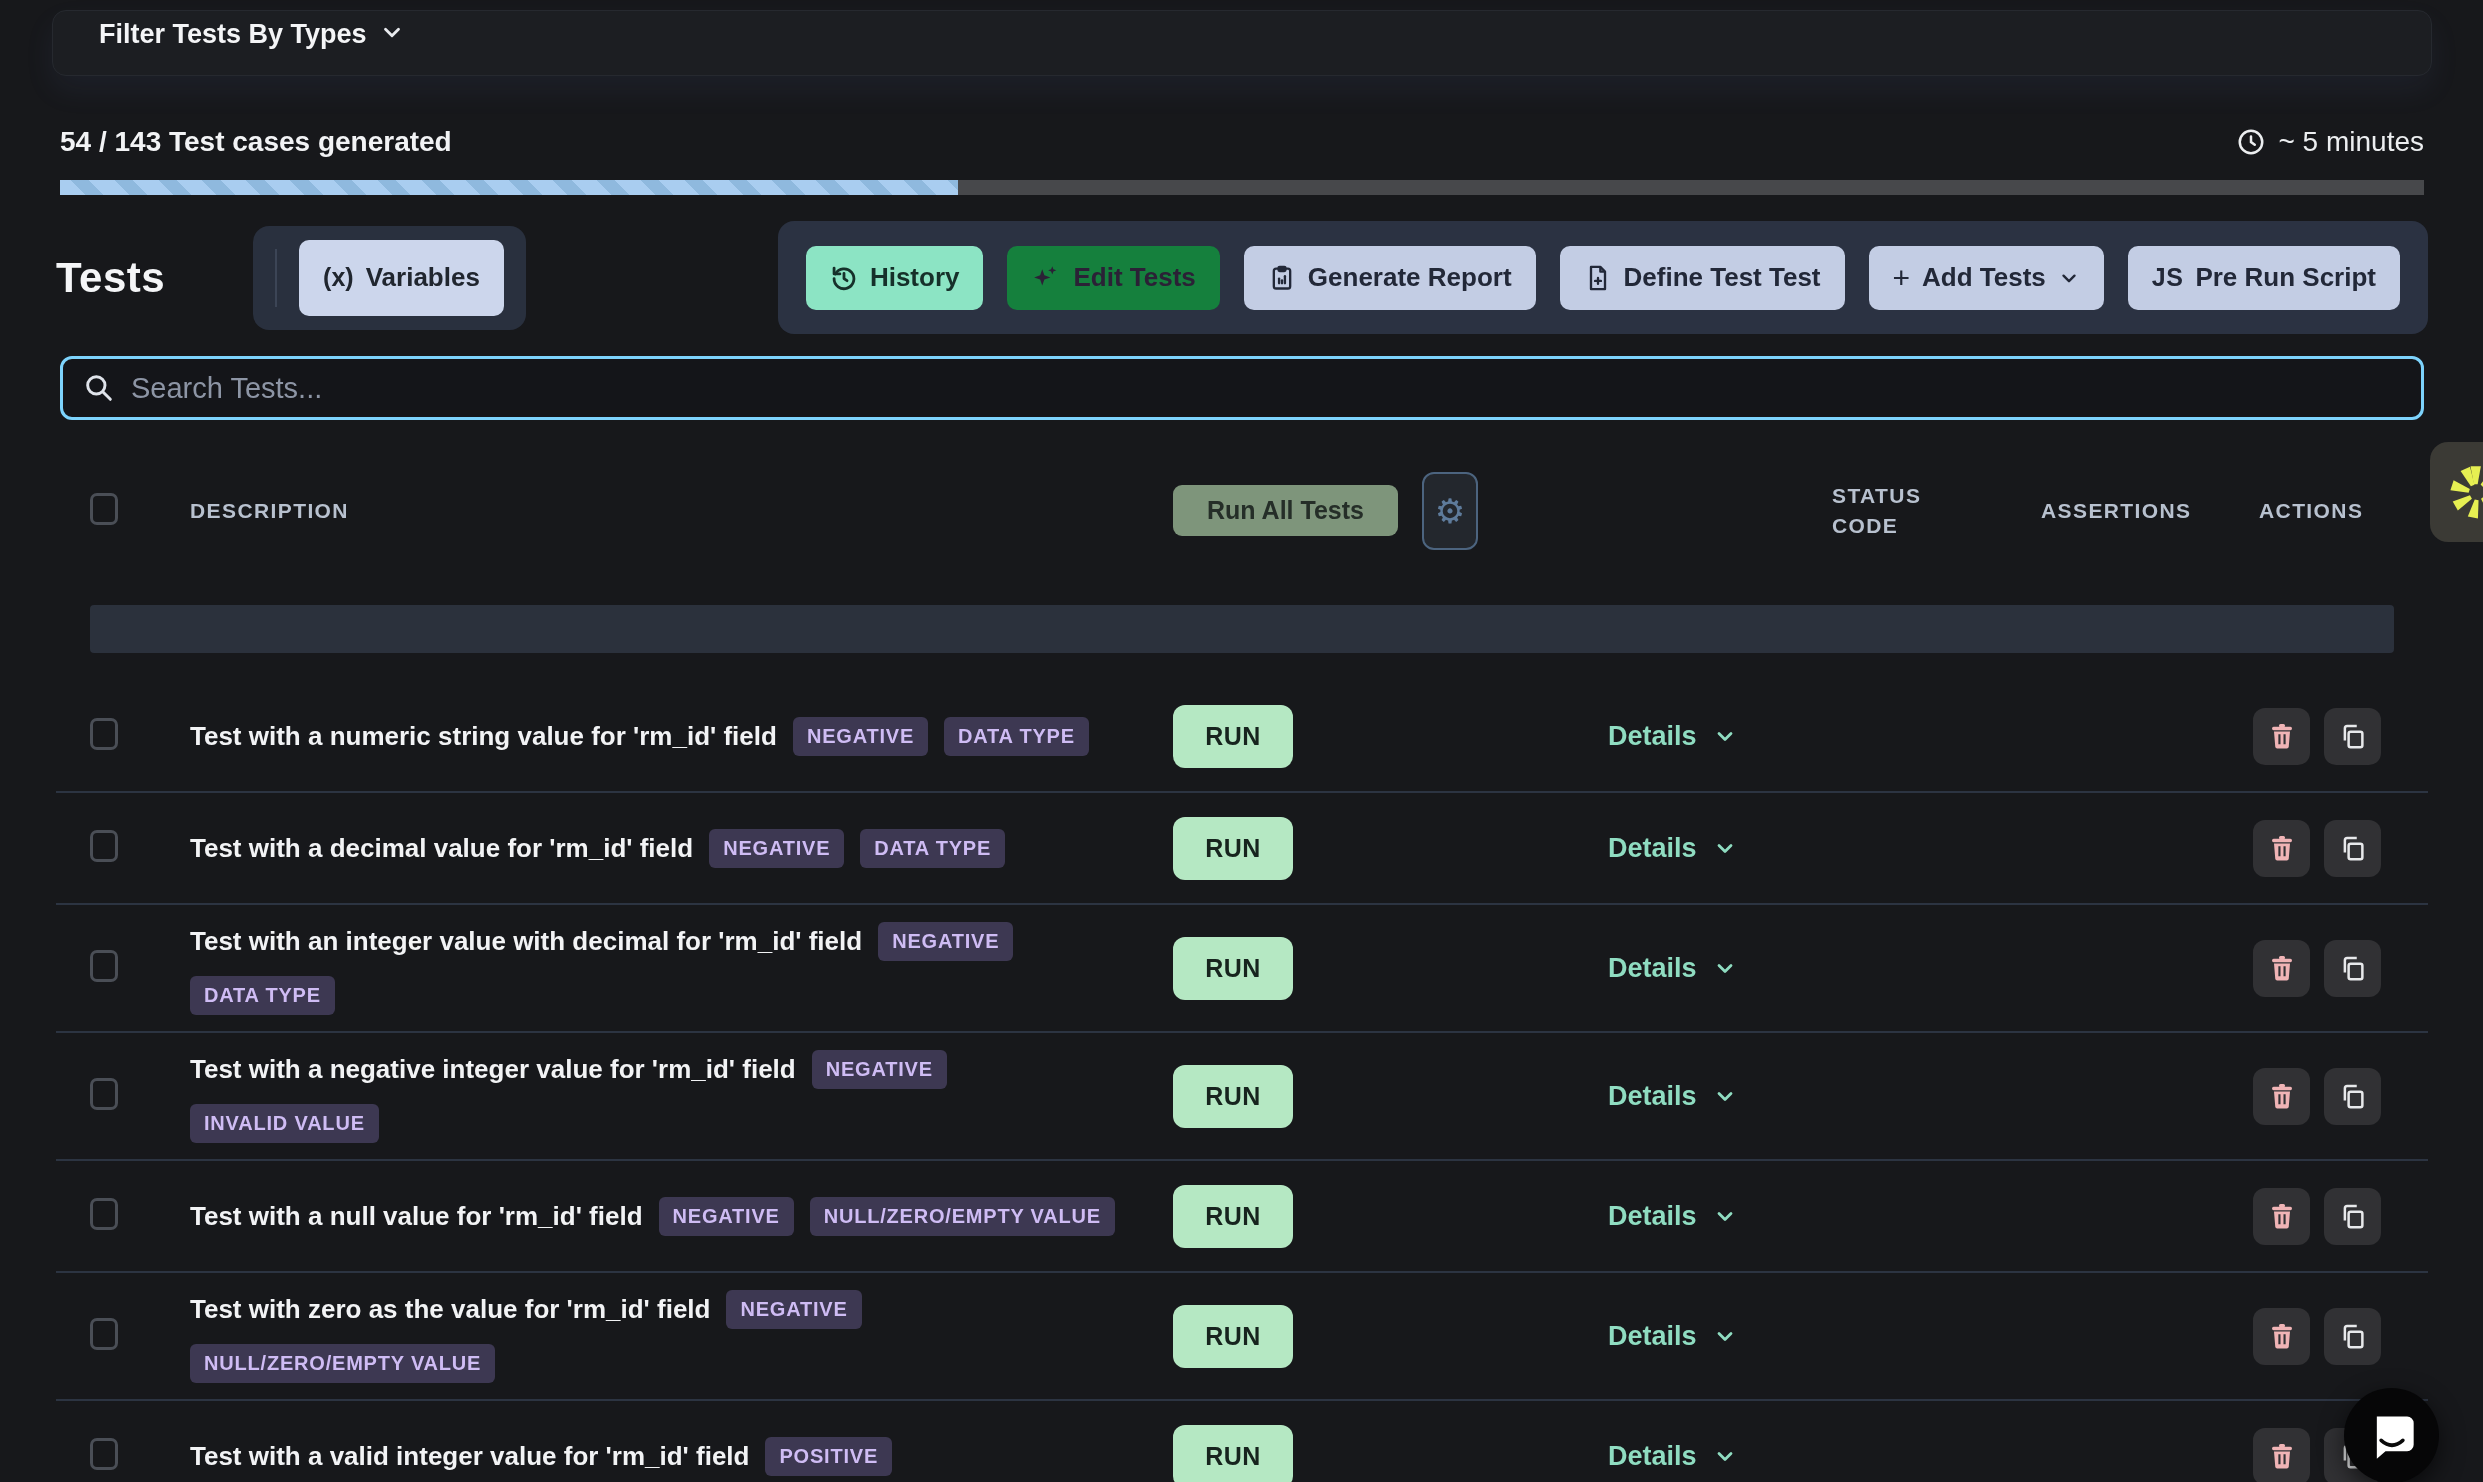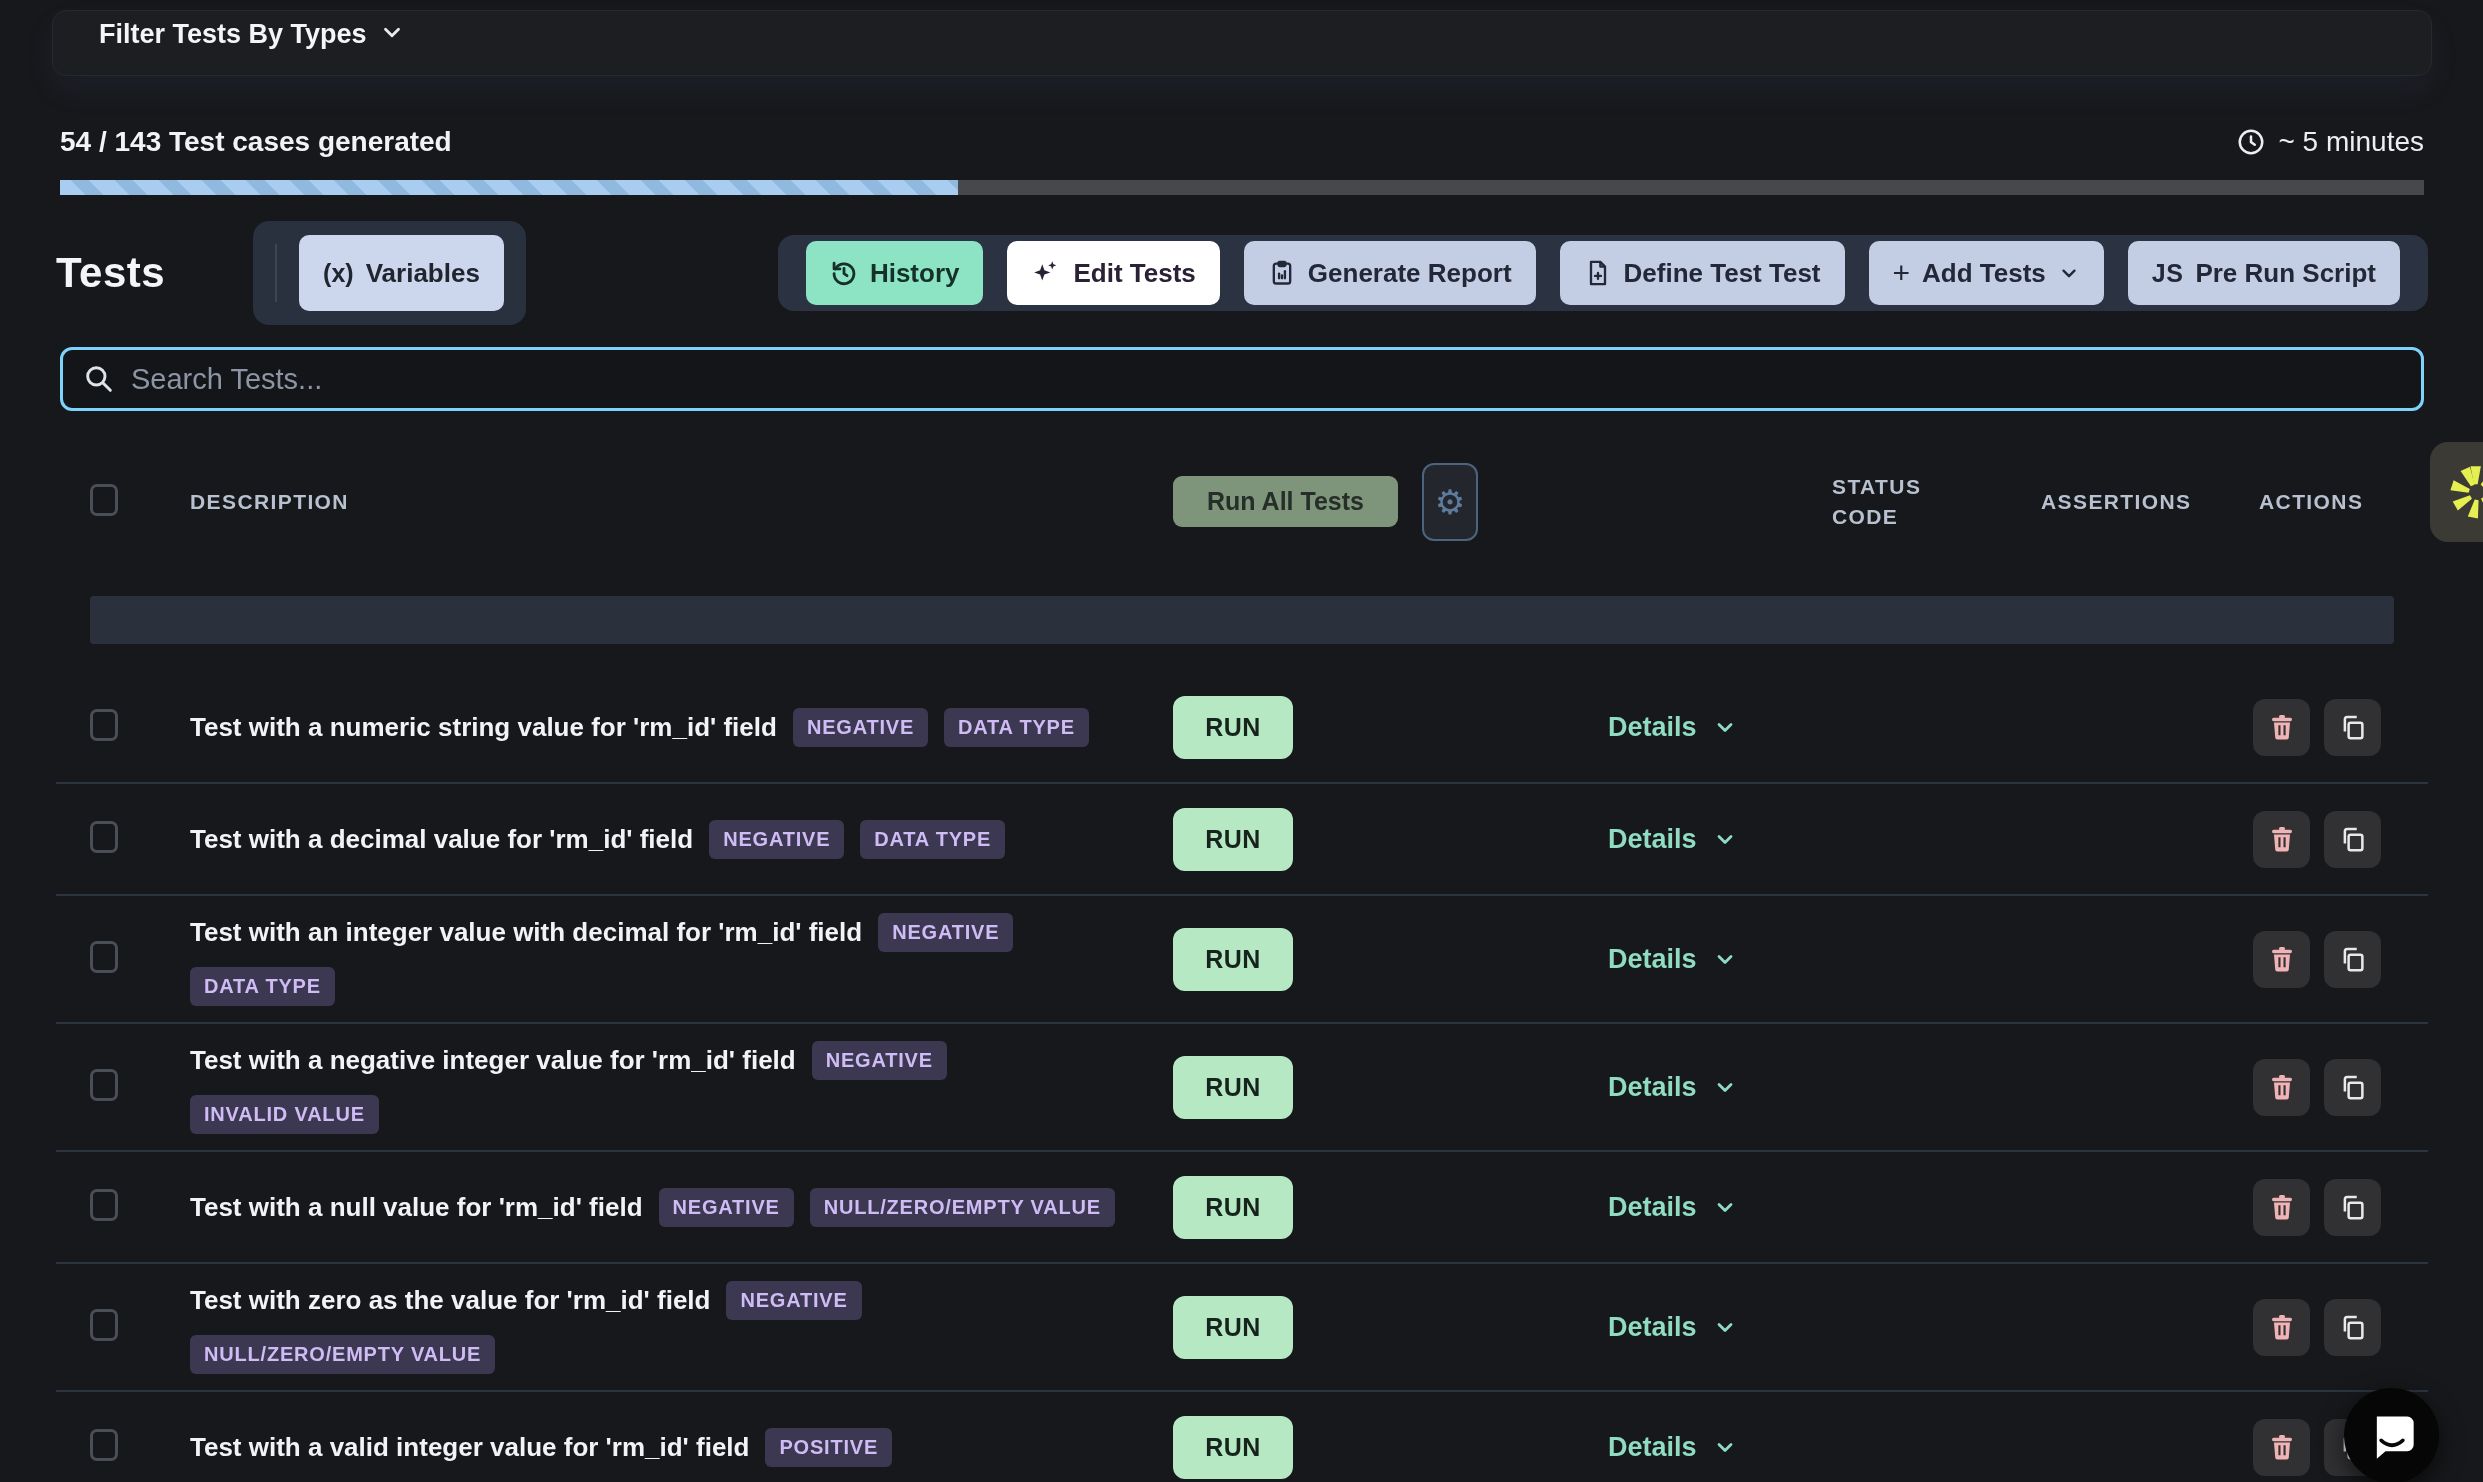--- a/index.html
+++ b/index.html
@@ -44,27 +44,27 @@
     margin-left:6px; width:224px; height:58px; background:#14161a;
     border:2px solid #3c4456; border-radius:8px; display:flex; align-items:center;
     justify-content:space-between; padding:0 18px; cursor:pointer;
   }
   .env-select-value { font-size:25px; font-weight:600; color:#eef0f3; letter-spacing:0.5px; }
   .v-divider { width:2px; height:58px; background:#3c4556; }
   .btn { border:none; cursor:pointer; font-family:"Liberation Sans", sans-serif; display:flex; align-items:center; gap:12px; border-radius:10px; }
   .variables-btn { background:#ccd6ec; color:#20262f; height:76px; padding:0 24px; font-size:26px; font-weight:600; }
   .paren-x { font-weight:700; font-size:25px; }
   .actions-group {
-    margin-left:auto; height:76px; background:#2b3242; border-radius:16px;
+    margin-left:auto; height:113px; background:#2b3242; border-radius:16px;
     display:flex; align-items:center; padding:0 28px; gap:24px;
   }
   .pill { height:64px; padding:0 24px; font-size:26px; font-weight:600; }
   .pill svg { flex:0 0 auto; }
   .pill-mint   { background:#8ce4c4; color:#16302a; }
-  .pill-purple { background:#ffffff; color:#2b2136; }
+  .pill-purple { background:#15803d; color:#2b2136; }
   .pill-steel  { background:#c3cde4; color:#222838; }
   .js-badge { font-weight:800; font-size:25px; letter-spacing:0.5px; }
   .plus-glyph { font-size:30px; font-weight:500; line-height:1; }
   
   .search-bar {
     margin:22px 60px 0; height:64px; border:3px solid #7dd3fc; border-radius:12px;
     background:#141519; display:flex; align-items:center; padding:0 20px; gap:16px;
   }
   .search-bar input {
     flex:1; background:transparent; border:none; outline:none;

